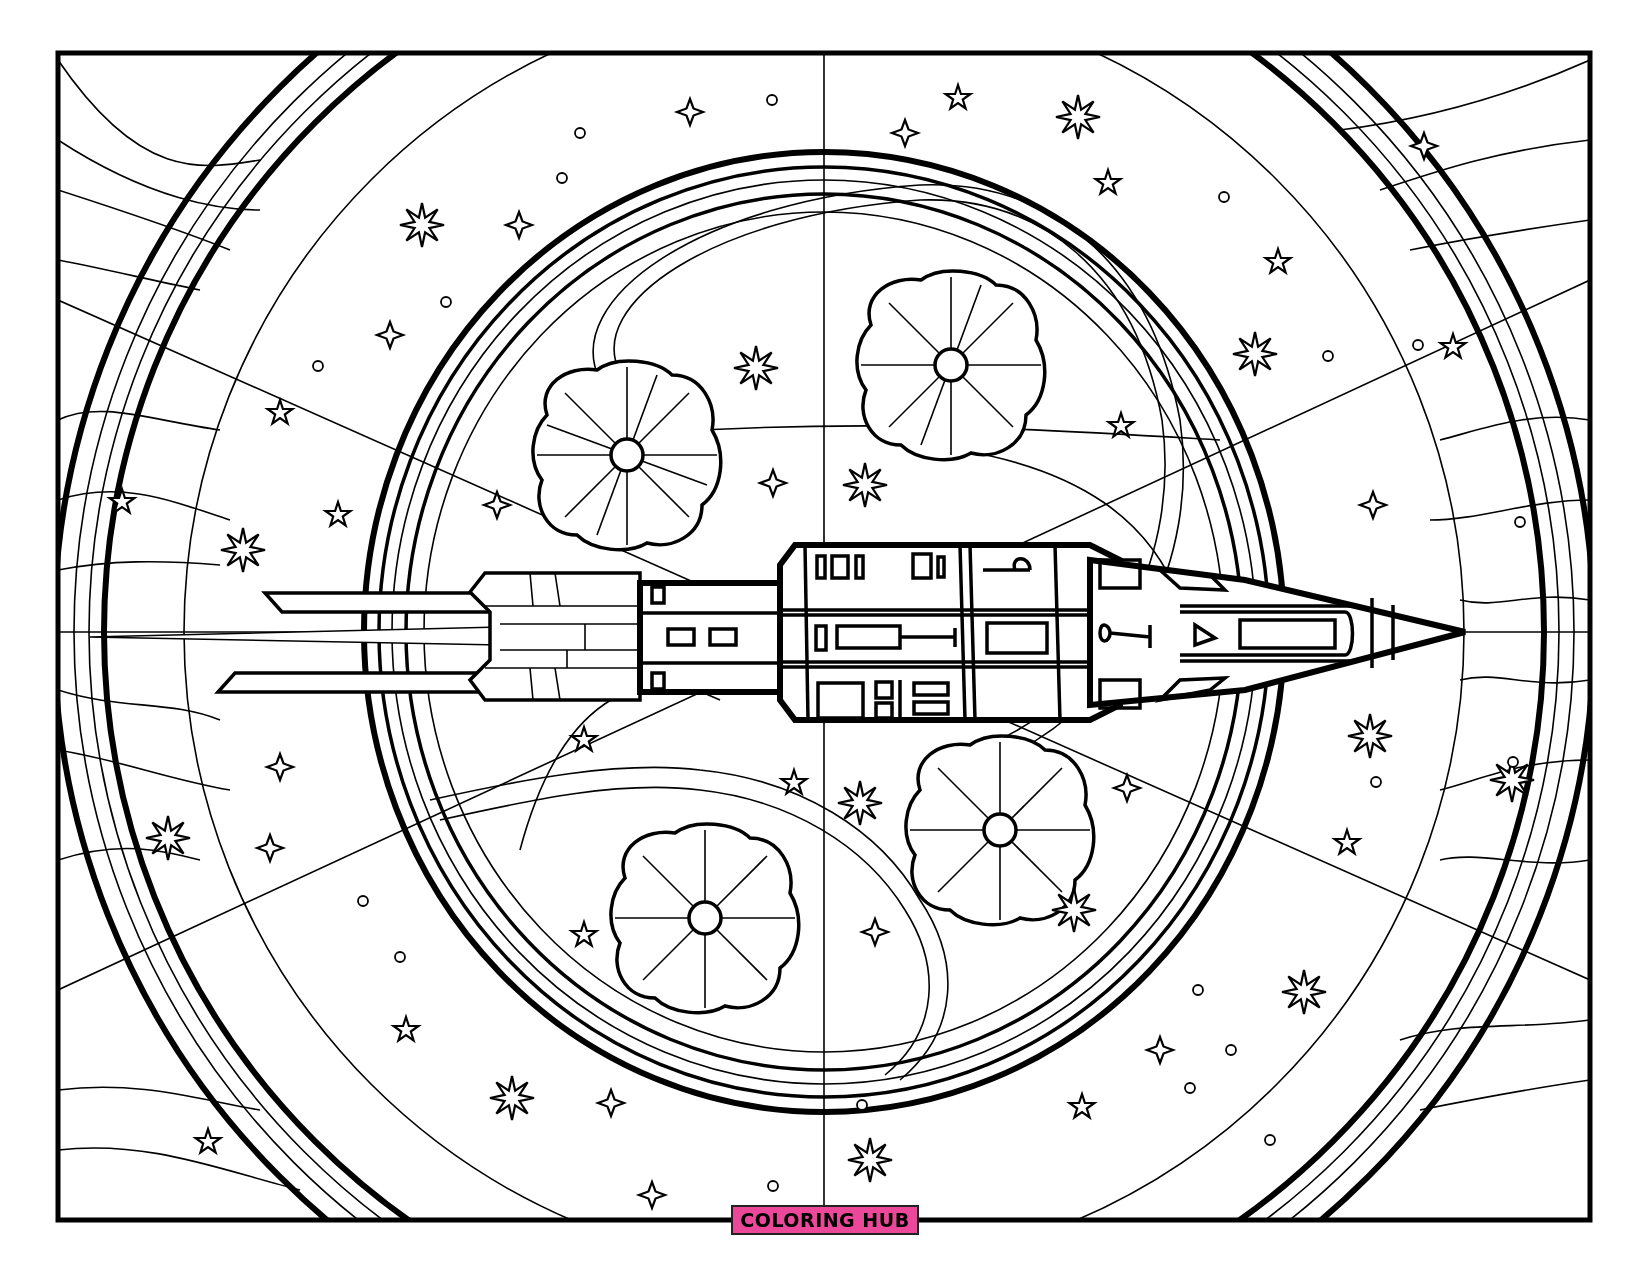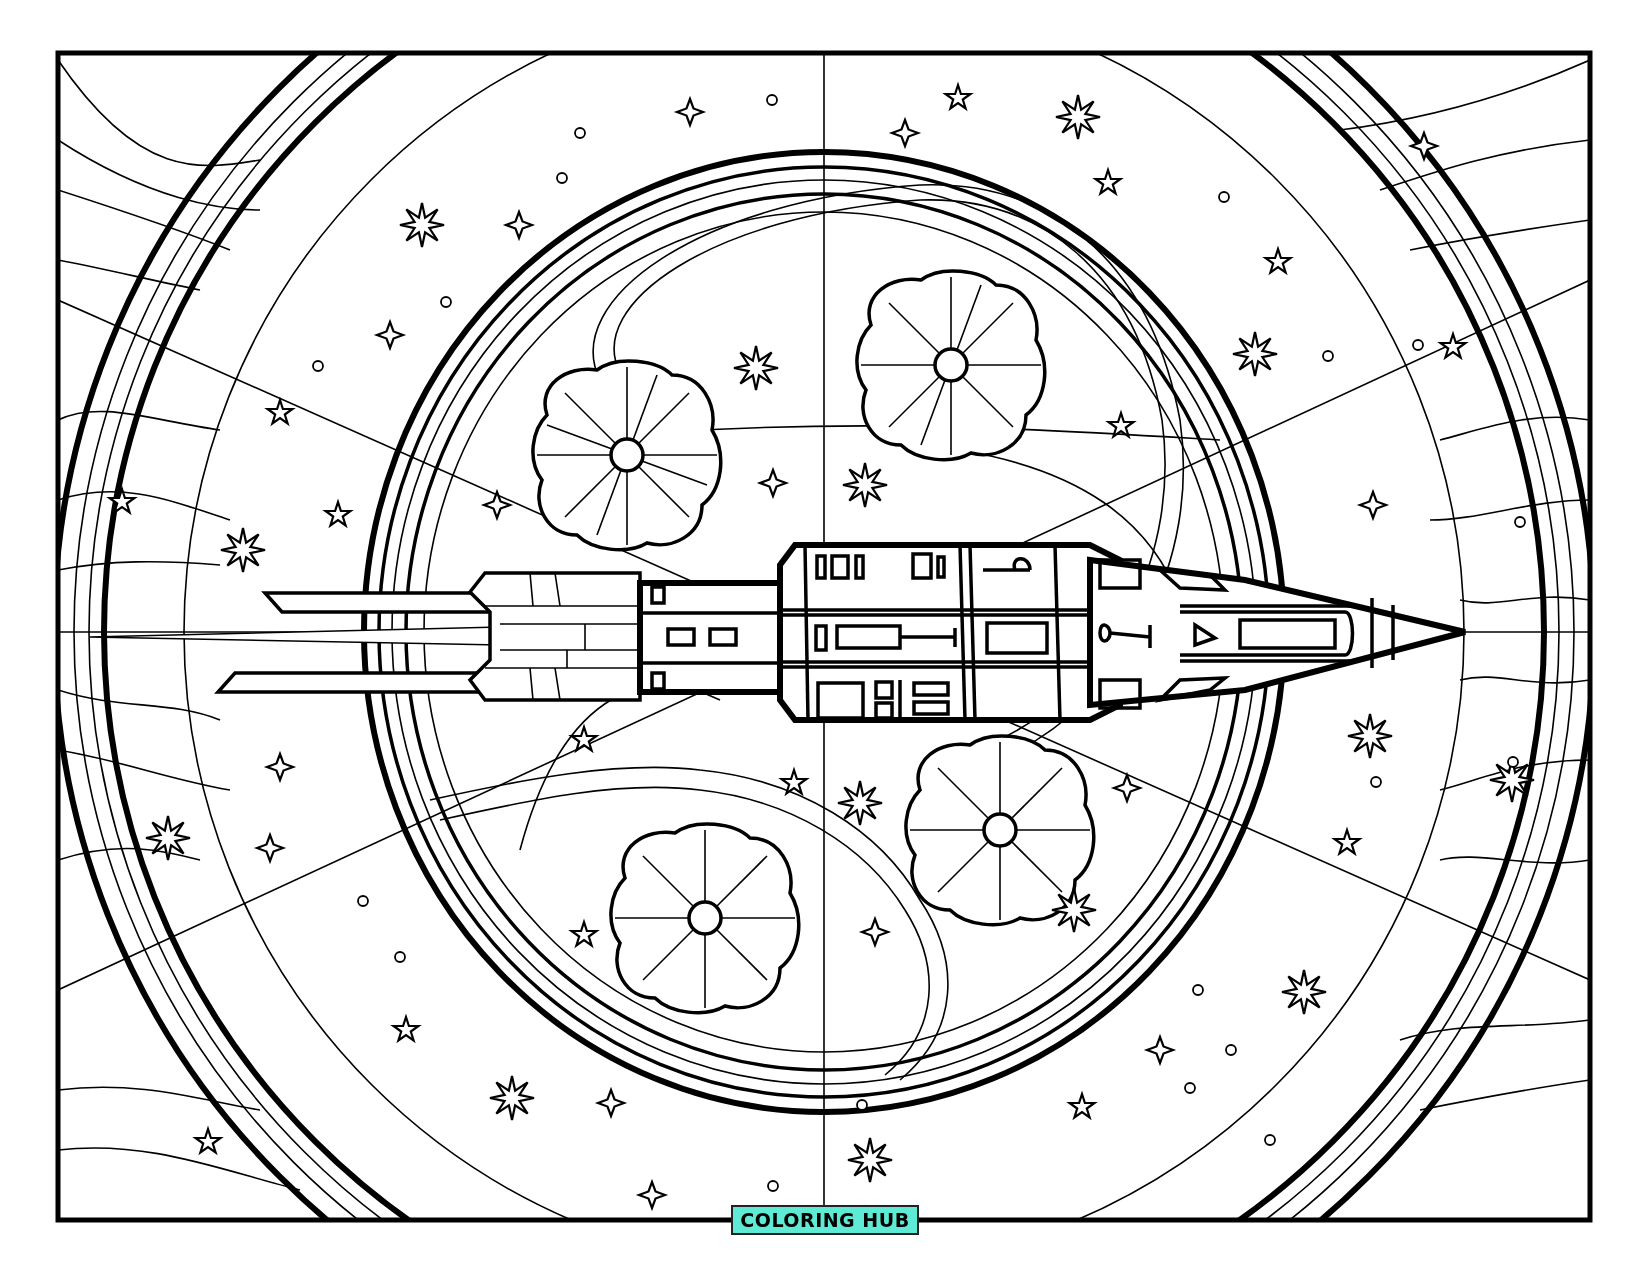--- a/index.html
+++ b/index.html
@@ -4,21 +4,21 @@
 <style>
   html,body{margin:0;padding:0;background:#ffffff;}
   body{width:1650px;height:1275px;position:relative;overflow:hidden;font-family:"DejaVu Sans",sans-serif;}
   #art{position:absolute;left:0;top:0;width:1650px;height:1275px;}
   .thick{stroke:#000;stroke-width:6;fill:none;}
   .med{stroke:#000;stroke-width:3.5;fill:none;}
   .thin{stroke:#000;stroke-width:1.6;fill:none;}
   .fillw{fill:#fff;}
   #brand{
     position:absolute;left:731px;top:1205px;width:188px;height:30px;
-    background:#5eead4;border:2px solid #222;box-sizing:border-box;
+    background:#ec4899;border:2px solid #222;box-sizing:border-box;
     display:flex;align-items:center;justify-content:center;
     font-family:"DejaVu Sans",sans-serif;font-weight:bold;font-size:19px;letter-spacing:0.5px;color:#000;
   }
 </style>
 </head>
 <body>
 
 <svg id="art" viewBox="0 0 1650 1275" xmlns="http://www.w3.org/2000/svg">
   <defs>
     <clipPath id="frameClip">

